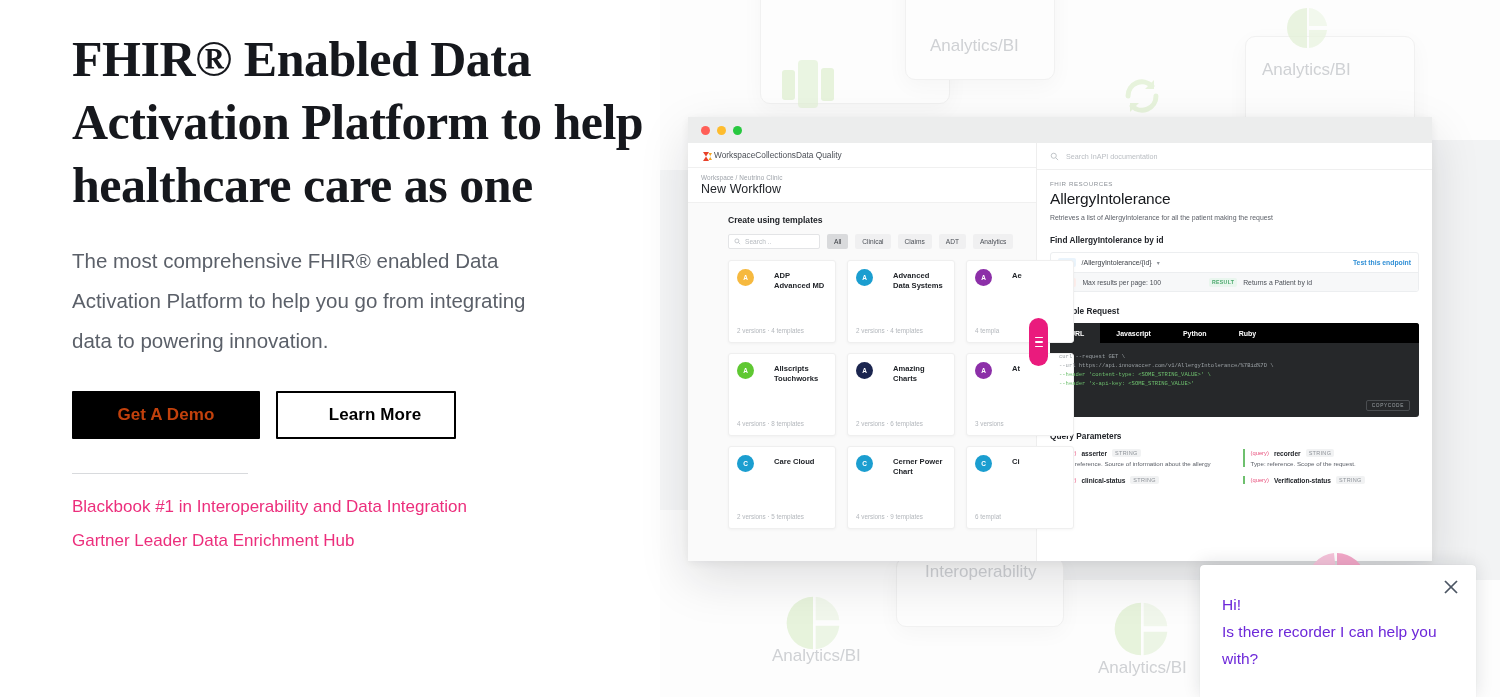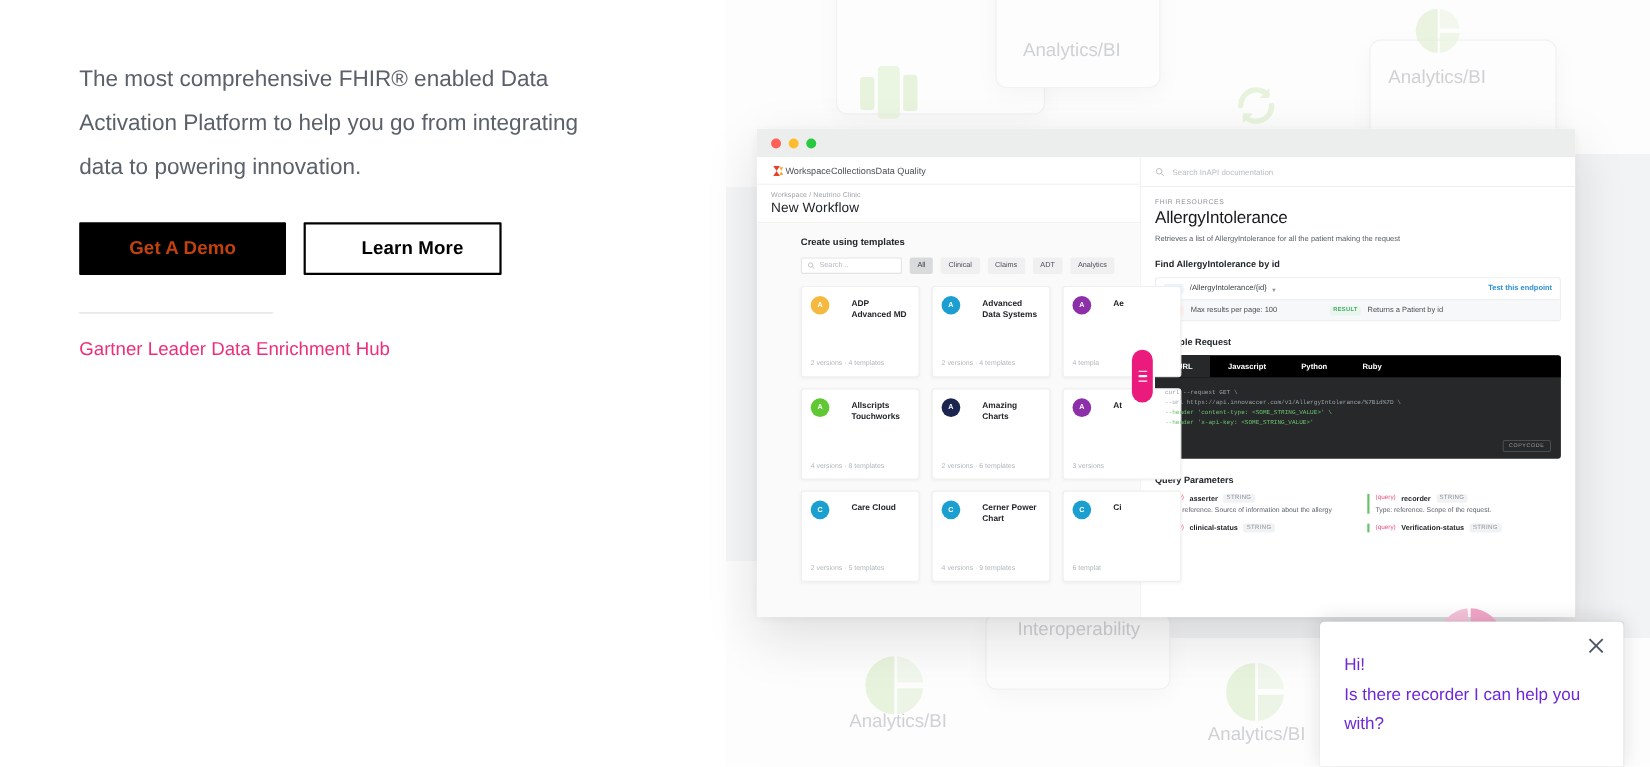--- a/index.html
+++ b/index.html
@@ -216,27 +216,29 @@
       <svg width="58" height="58" viewBox="0 0 44 44">
         <path d="M22 22 L22 2 A20 20 0 0 0 22 42 Z" fill="#dff0d0"></path>
         <path d="M24 20 L24 2 A20 20 0 0 1 42 20 Z" fill="#edf6e6"></path>
         <path d="M24 24 L42 24 A20 20 0 0 1 24 42 Z" fill="#e6f3dc"></path>
       </svg>
     </div>
     <span class="bglabel" style="left:1098px; top:658px;">Analytics/BI</span>
   </div>
 
   <div class="hero">
+    <h1 class="hero-title">FHIR® Enabled Data Activation Platform to help healthcare care as one</h1>
     <p class="hero-sub">The most comprehensive FHIR® enabled Data Activation Platform to help you go from integrating data to powering innovation.</p>
     <div class="hero-btns">
       <button class="btn btn-primary">Get A Demo</button>
       <button class="btn btn-secondary">Learn More</button>
     </div>
     <div class="hero-rule"></div>
     <div class="hero-awards">
+      <div>Blackbook #1 in Interoperability and Data Integration</div>
       <div>Gartner Leader Data Enrichment Hub</div>
     </div>
   </div>
 
   <div class="app">
 
     <div class="titlebar">
       <span class="dot r"></span>
       <span class="dot y"></span>
       <span class="dot g"></span>

